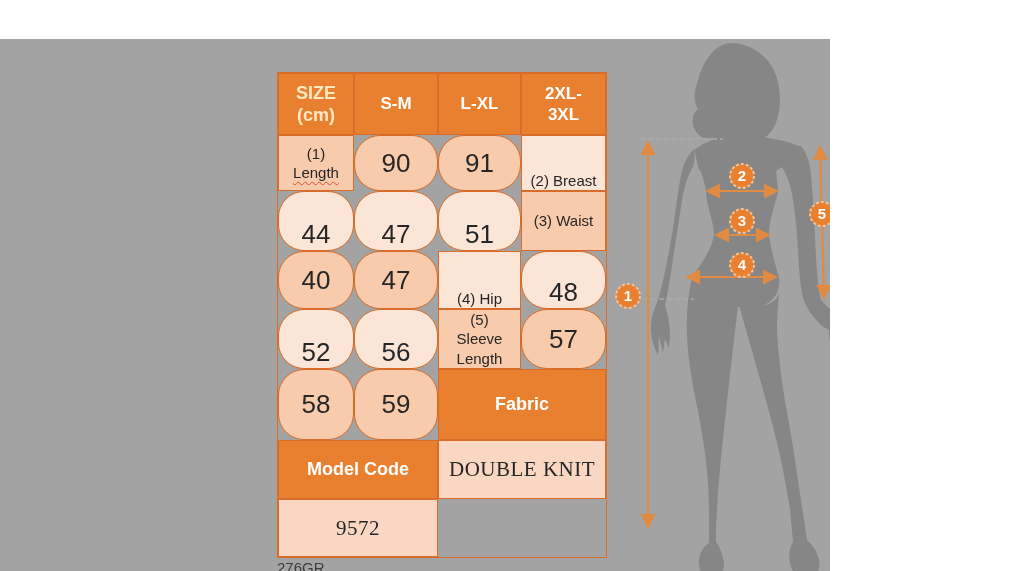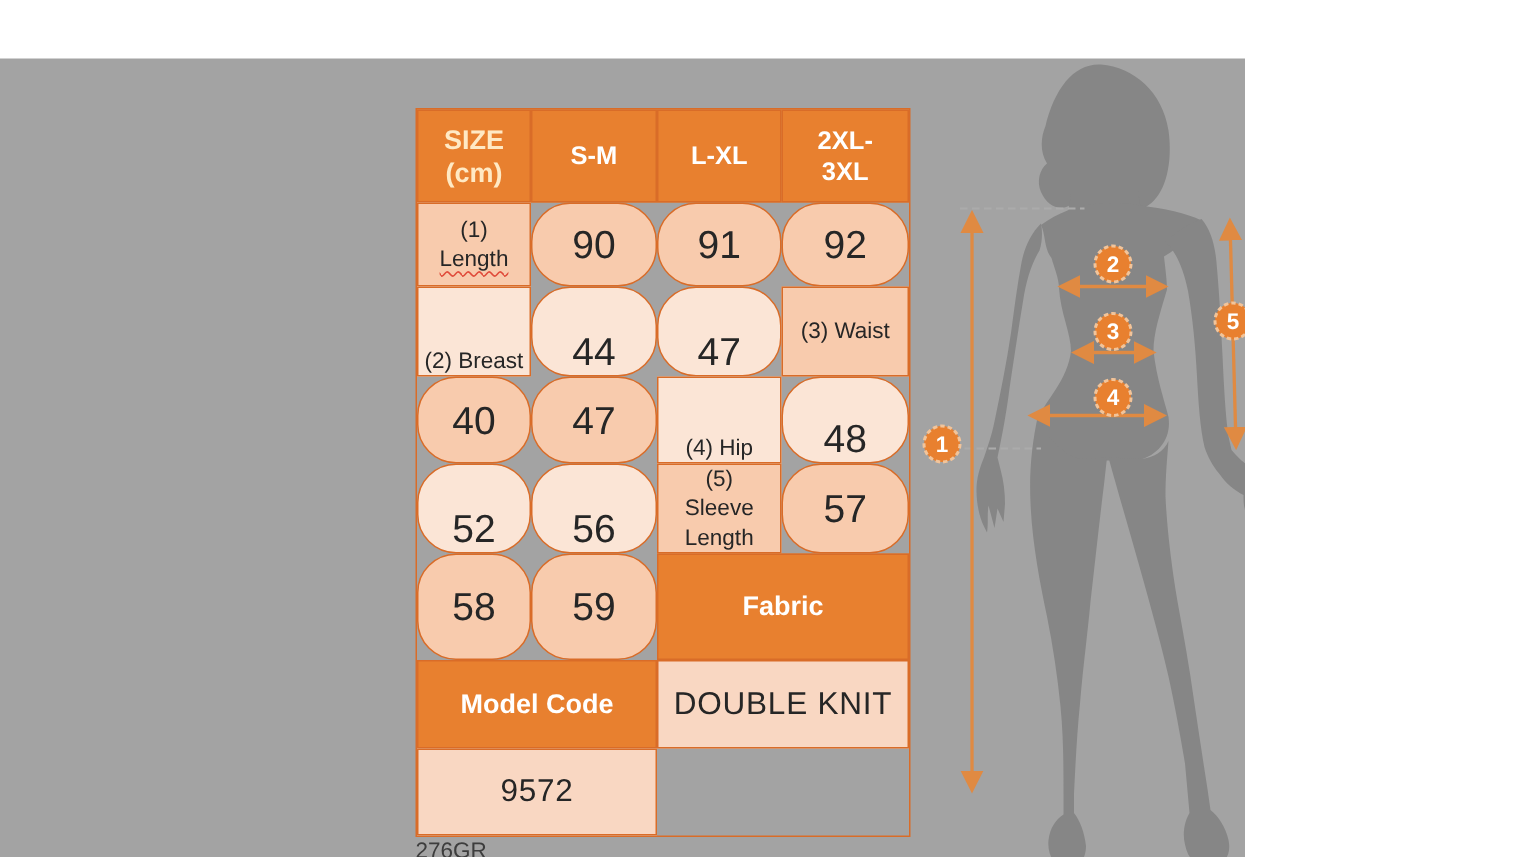--- a/index.html
+++ b/index.html
@@ -22,21 +22,21 @@
     box-sizing:border-box;text-align:center;color:#262626;
   }
   .hd{background:#E8802F;color:#FFFFFF;font-weight:bold;font-size:17px;line-height:1.25;}
   .corner{color:#FFE9C4;font-size:18px;}
   .wrap3{display:inline-block;max-width:54px;}
   .odd{background:#F8CBAD;}
   .even{background:#FBE5D6;justify-content:flex-end;}
   .lbl{font-size:15px;line-height:1.3;}
   .val{font-size:26px;border-radius:26px;}
   .span2{grid-column:span 2;text-align:center;}
-  .bot{background:#F9D7C2;font-size:21px;letter-spacing:.5px;}
+  .bot{background:#F9D7C2;font-size:21px;letter-spacing:.5px;font-family:Liberation Serif, serif;}
   .sq{text-decoration:underline wavy #e04b3a;text-decoration-thickness:1px;text-underline-offset:3px;}
   .note{
     position:absolute;left:277px;top:520px;width:328px;text-align:left;
     font-size:15px;color:#3d3d3d;
   }
   
   .fig{position:absolute;left:610px;top:0;width:300px;height:560px;}
 </style>
 </head>
 <body>
@@ -59,29 +59,29 @@
       <span class="wrap3">2XL-3XL</span>
     </div>
 
     <div class="cell lbl odd">
       <span>(1)</span>
       <span class="sq">Length</span>
       <span></span>
     </div>
     <div class="cell val odd">90</div>
     <div class="cell val odd">91</div>
-    <div class="cell val odd">92</div>
 
     <div class="cell lbl even">
       <span>(2) Breast</span>
       <span></span>
       <span></span>
     </div>
     <div class="cell val even">44</div>
     <div class="cell val even">47</div>
+    <div class="cell val even">51</div>
 
     <div class="cell lbl odd">
       <span>(3) Waist</span>
       <span></span>
       <span></span>
     </div>
     <div class="cell val odd">40</div>
     <div class="cell val odd">47</div>
 
     <div class="cell lbl even">

